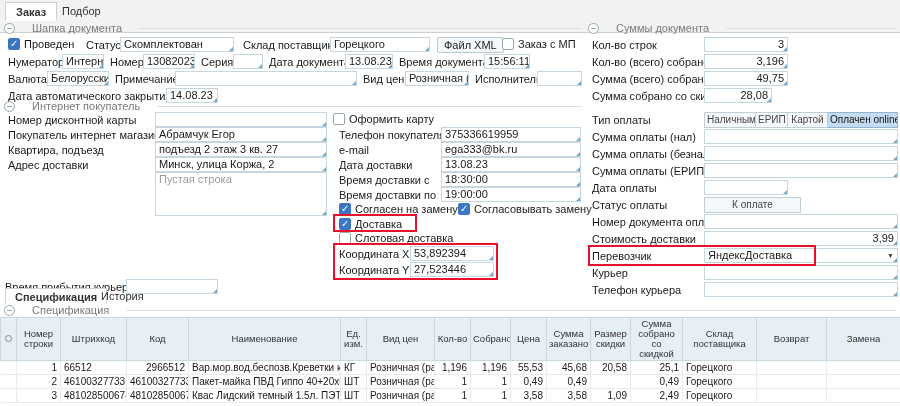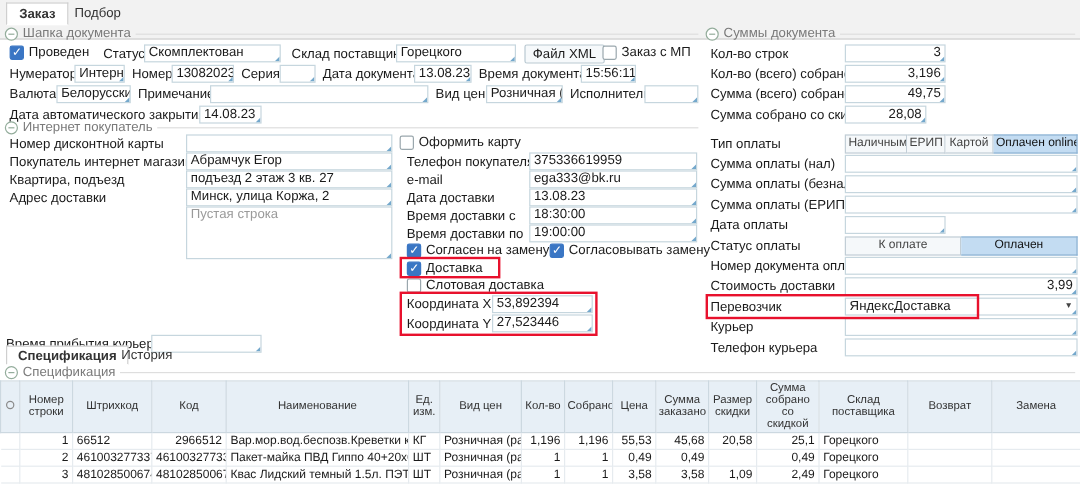--- a/index.html
+++ b/index.html
@@ -16,21 +16,21 @@
 .fld::after{content:"";position:absolute;right:0;bottom:0;width:0;height:0;border-left:4px solid transparent;border-bottom:4px solid #74a8cc}
 .fld.num{text-align:right}
 .fld.multi{white-space:normal;line-height:12px}
 .ph{color:#9a9a9a}
 .arr{position:absolute;right:3px;top:3px;font-size:7px;color:#444;line-height:8px}
 .btn{position:absolute;height:16px;background:#f6f9fb;border:1px solid #b9c9d2;border-radius:2px;padding:1px 6px;line-height:12px;white-space:nowrap}
 .cb{position:absolute;display:flex;align-items:center;gap:4px;white-space:nowrap}
 .cbx{width:12px;height:12px;border:1px solid #9aa7ad;background:#fff;border-radius:2px;position:relative;flex:0 0 auto}
 .cbx.on{background:#3a76c4;border-color:#3a76c4}
 .cbx.on::after{content:"✓";position:absolute;left:1px;top:-1px;color:#fff;font-size:10px}
-.grp{position:absolute;display:flex;align-items:center;gap:4px}
+.grp{position:absolute;display:flex;align-items:center;gap:17px}
 .glbl{color:#7a7a7a;white-space:nowrap}
 .gicon{width:11px;height:11px;border:1px solid #94ad9c;border-radius:50%;position:relative;flex:0 0 auto;background:#fff}
 .gicon::after{content:"";position:absolute;left:2px;right:2px;top:4px;height:1px;background:#94ad9c}
 .gline{flex:1;height:1px;background:#dedede}
 .seg{position:absolute;display:flex;height:16px}
 .segb{border:1px solid #c2ced6;border-left:none;background:#f5f8fa;color:#444;padding:1px 2px;line-height:12px;font-size:10px;white-space:nowrap;text-align:center;overflow:hidden}
 .segb:first-child{border-left:1px solid #c2ced6}
 .segb.on{background:#c3dcf2;color:#111;border-color:#8fb4d2}
 .redbox{position:absolute;border:2px solid #e8112d;pointer-events:none}
 table.spec{position:absolute;left:0;top:317px;width:900px;border-collapse:collapse;table-layout:fixed;font-size:10px;background:#fff}
@@ -182,21 +182,20 @@
   <span class="lbl" style="left:592px;top:148px">Сумма оплаты (безнал)</span>
   <div class="fld" style="left:704px;top:146px;width:194px"></div>
   <span class="lbl" style="left:592px;top:165px">Сумма оплаты (ЕРИП)</span>
   <div class="fld" style="left:704px;top:163px;width:194px"></div>
   <span class="lbl" style="left:592px;top:182px">Дата оплаты</span>
   <div class="fld" style="left:704px;top:180px;width:84px"></div>
 
   <span class="lbl" style="left:592px;top:199px">Статус оплаты</span>
   <div class="seg" style="left:704px;top:197px">
     <span class="segb" style="width:97px">К оплате</span>
-    <span class="segb on" style="width:97px">Оплачен</span>
   </div>
 
   <span class="lbl" style="left:592px;top:216px">Номер документа оплаты</span>
   <div class="fld" style="left:704px;top:214px;width:194px"></div>
   <span class="lbl" style="left:592px;top:233px">Стоимость доставки</span>
   <div class="fld num" style="left:704px;top:231px;width:194px">3,99</div>
 
   <span class="lbl" style="left:592px;top:250px">Перевозчик</span>
   <div class="fld" style="left:704px;top:248px;width:194px">
     <span>ЯндексДоставка</span>

